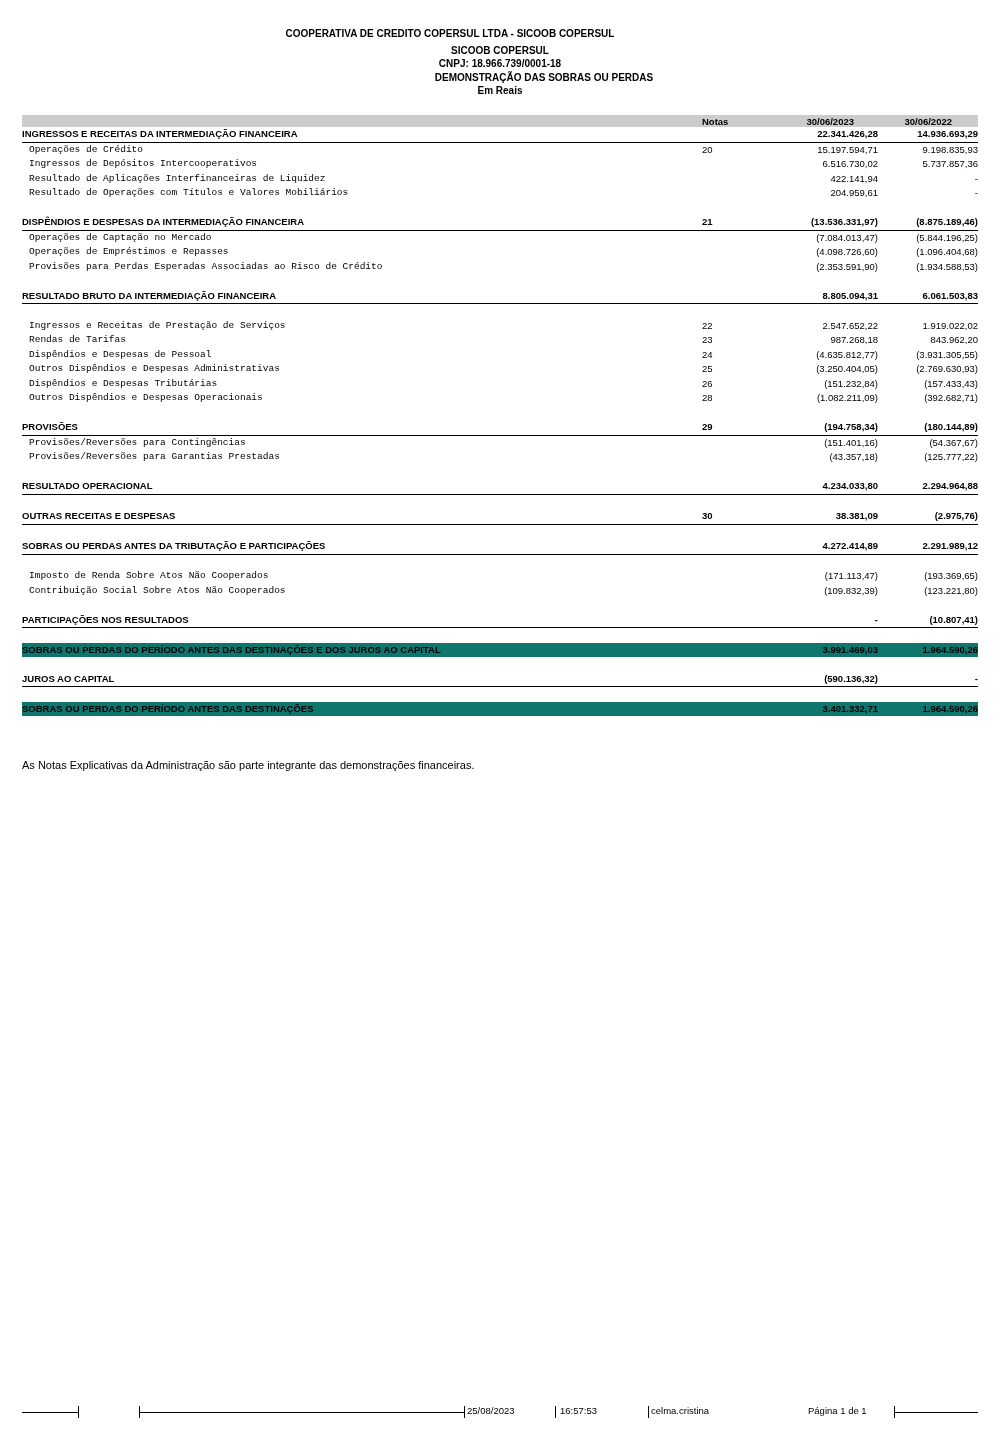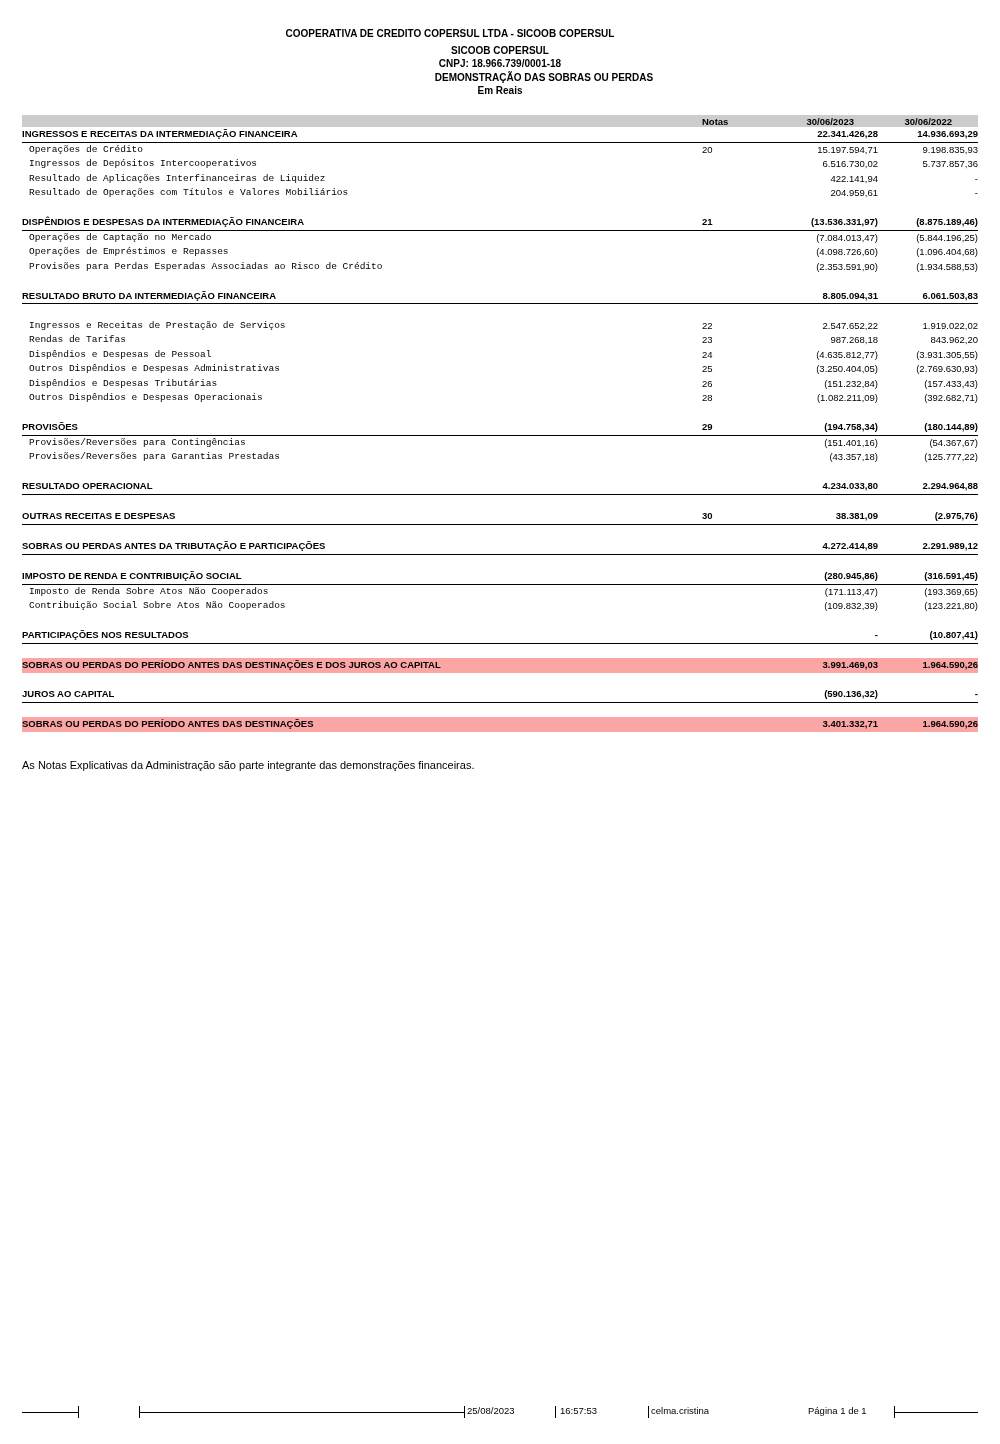--- a/index.html
+++ b/index.html
@@ -18,21 +18,21 @@
     .row { position: relative; height: 14.5px; font-size: 9.5px; line-height: 14.5px; }
     .row .lbl { position: absolute; left: 0; white-space: nowrap; }
     .row .nt { position: absolute; left: 680px; width: 52px; text-align: left; }
     .row .v1 { position: absolute; right: 100px; text-align: right; white-space: nowrap; }
     .row .v2 { position: absolute; right: 0; text-align: right; white-space: nowrap; }
     .row.colhead { background: #cccccc; font-weight: bold; height: 12px; line-height: 14px; }
     .row.colhead .v1 { right: 124px; }
     .row.colhead .v2 { right: 26px; }
     .row.section { font-weight: bold; border-bottom: 1.5px solid #000; text-decoration: underline; }
     .row.item .lbl { left: 7px; font-family: Liberation Mono, monospace; }
-    .row.total { font-weight: bold; background: #fca5a5; }
+    .row.total { font-weight: bold; background: #0f766e; }
     .row.spacer { height: 14.5px; }
 
     .footnote { position: absolute; left: 22px; top: 759px; font-size: 11px; }
 
     .footer { position: absolute; top: 1404px; left: 0; width: 1000px; height: 16px; font-size: 9.5px; }
     .footer .line { position: absolute; top: 8px; height: 1px; background: #000; }
     .footer .tick { position: absolute; top: 2px; width: 1px; height: 12px; background: #000; }
     .footer .txt { position: absolute; top: 1px; white-space: nowrap; }
   </style>
 </head>
@@ -184,26 +184,20 @@
         <span class="v2">(2.975,76)</span>
       </div>
       <div class="row spacer"></div>
       <div class="row section">
         <span class="lbl">SOBRAS OU PERDAS ANTES DA TRIBUTAÇÃO E PARTICIPAÇÕES</span>
         <span class="nt"></span>
         <span class="v1">4.272.414,89</span>
         <span class="v2">2.291.989,12</span>
       </div>
       <div class="row spacer"></div>
-      <div class="row section">
-        <span class="lbl">IMPOSTO DE RENDA E CONTRIBUIÇÃO SOCIAL</span>
-        <span class="nt"></span>
-        <span class="v1">(280.945,86)</span>
-        <span class="v2">(316.591,45)</span>
-      </div>
       <div class="row item">
         <span class="lbl">Imposto de Renda Sobre Atos Não Cooperados</span>
         <span class="nt"></span>
         <span class="v1">(171.113,47)</span>
         <span class="v2">(193.369,65)</span>
       </div>
       <div class="row item">
         <span class="lbl">Contribuição Social Sobre Atos Não Cooperados</span>
         <span class="nt"></span>
         <span class="v1">(109.832,39)</span>

